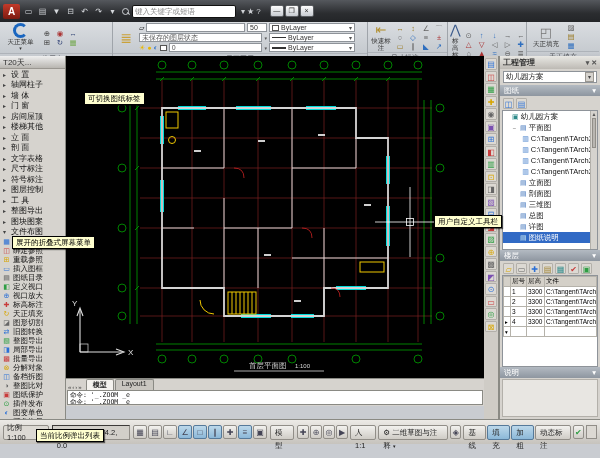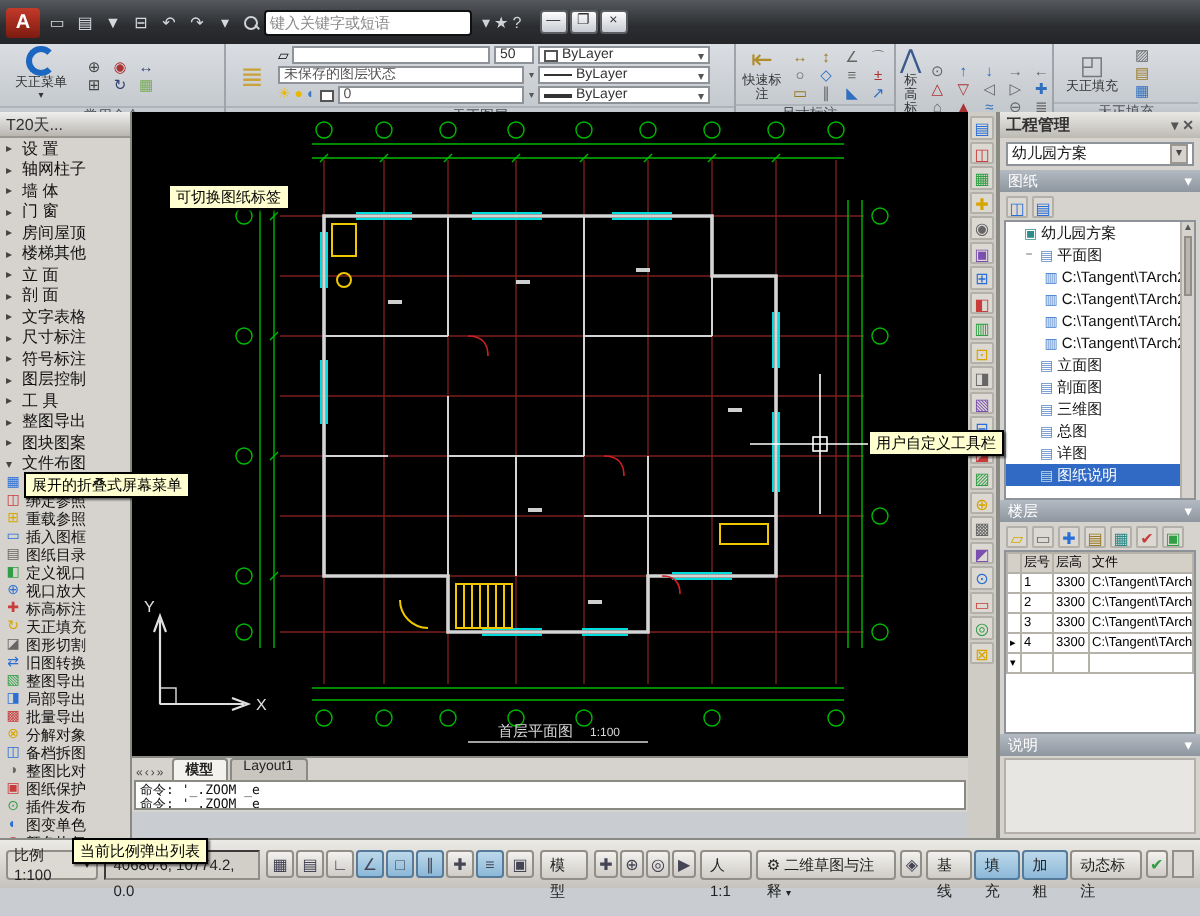--- a/index.html
+++ b/index.html
@@ -163,21 +163,21 @@
   .sb-right .st-icon { width:12px; }
   .tz-toggles { display:flex; gap:1px; }
   .corner { width:12px; height:14px; border:1px solid #918e88; background:#dcd9d3; }
 
   
   .callout { position:absolute; background:#ffffcf; border:1px solid #000; color:#000; font-size:7.5px;
              line-height:9px; padding:1px 3px; white-space:nowrap; z-index:60;
              box-shadow:1px 1px 1px rgba(0,0,0,.55); }
   #co-tabs   { left:84px;  top:92px; }
   #co-menu   { left:12px;  top:236px; }
-  #co-scale  { left:36px;  top:419px;text-align:center; }
+  #co-scale  { left:36px;  top:429px;text-align:center; }
   #co-sheets { left:428px; top:151px; }
   #co-utb    { left:434px; top:215px; }
   #co-floors { left:426px; top:258px; }
 </style>
 </head>
 <body>
 
 <div class="app">
 
   <div class="titlebar">

